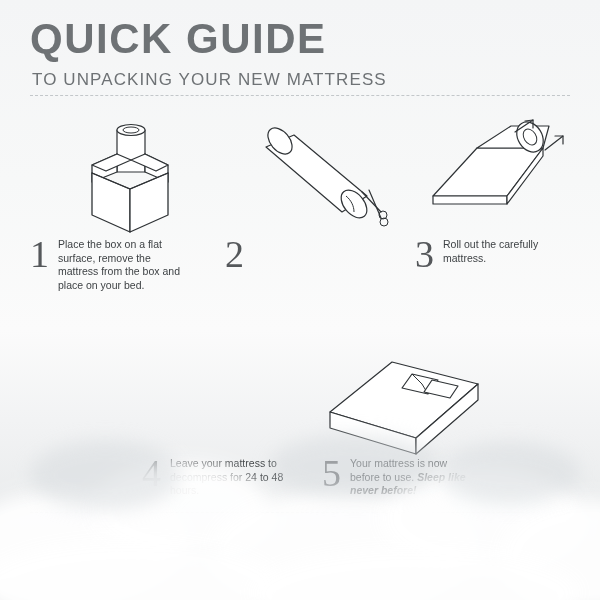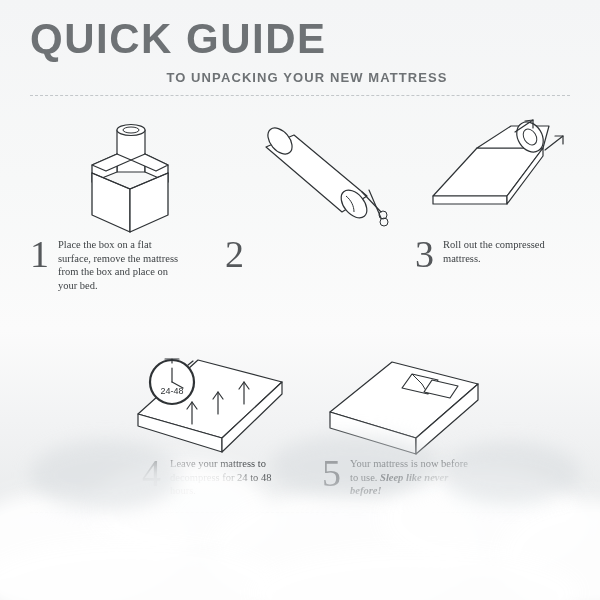--- a/index.html
+++ b/index.html
@@ -50,26 +50,25 @@
   .title {
     font-size: 42px;
     letter-spacing: 1.5px;
     color: #6e7275;
     font-weight: bold;
     line-height: 1;
     margin: 0;
     font-family: "Liberation Sans", sans-serif;
   }
   .subtitle {
-    font-size: 13px;
+    font-size: 17px;
     letter-spacing: 1.1px;
     color: #6e7275;
     margin: 10px 0 0 2px;
-    font-weight: bold;
-    text-align: center;
+    font-weight: normal;
   }
   .rule {
     position: absolute;
     left: 30px;
     right: 30px;
     top: 95px;
     border-top: 1px dashed #c3c7ca;
   }
   .rule.bottom {
     top: 512px;
@@ -101,21 +100,20 @@
     font-weight: normal;
     line-height: 32px;
     margin-right: 9px;
     font-family: "Liberation Serif", serif;
   }
   .ctext {
     font-size: 10.5px;
     color: #3e4245;
     line-height: 13.5px;
     max-width: 125px;
-    font-family: Liberation Serif, serif;
   }
   .ctext .em {
     font-weight: bold;
     font-style: italic;
   }
   svg { display: block; overflow: visible; }
   .ln { fill: none; stroke: #2f3336; stroke-width: 1.2; stroke-linejoin: round; stroke-linecap: round; }
   .ln-thin { fill: none; stroke: #2f3336; stroke-width: 1; }
   .fillw { fill: #ffffff; stroke: #2f3336; stroke-width: 1.2; stroke-linejoin: round; }
   .fillbox { fill: #ffffff; stroke: #2f3336; stroke-width: 1.3; stroke-linejoin: round; }
@@ -193,52 +191,29 @@
             <ellipse class="ln-thin" cx="105" cy="19" rx="6" ry="8.5" transform="rotate(-32 105 19)"></ellipse>
 
             <path class="ln" d="M120 32 L138 18"></path>
             <path class="ln" d="M138 18 L130 18 M138 18 L138 26"></path>
             <path class="ln" d="M90 14 L108 2"></path>
             <path class="ln" d="M108 2 L100 3 M108 2 L108 10"></path>
           </svg>
         </div>
         <div class="caption" style="left:0px; top:138px; width:180px;">
           <div class="num">3</div>
-          <div class="ctext">Roll out the compressed mattress.</div>
+          <div class="ctext">Roll out the carefully mattress.</div>
         </div>
       </div>
 
     </div>
 
     <div class="row" style="height:195px; margin-top:22px;">
 
       <div class="step" style="left:120px; top:0; width:190px; height:190px;">
-        <div class="art" style="left:10px; top:10px;">
-          <svg width="160" height="115" viewBox="0 0 160 115">
-
-            <path class="fillw" d="M8 72 L68 18 L152 40 L92 96 Z"></path>
-            <path class="fillw" d="M8 72 L8 84 L92 110 L92 96 Z"></path>
-            <path class="fillw" d="M92 96 L152 40 L152 52 L92 110 Z"></path>
-
-            <path class="ln" d="M62 82 L62 60"></path>
-            <path class="ln" d="M62 60 L57 67 M62 60 L67 67"></path>
-            <path class="ln" d="M88 72 L88 50"></path>
-            <path class="ln" d="M88 50 L83 57 M88 50 L93 57"></path>
-            <path class="ln" d="M114 62 L114 40"></path>
-            <path class="ln" d="M114 40 L109 47 M114 40 L119 47"></path>
-
-            <circle cx="42" cy="40" r="22" fill="#ffffff" stroke="#2f3336" stroke-width="2.2"></circle>
-            <path class="ln" d="M42 40 L42 26"></path>
-            <path class="ln" d="M42 40 L53 46"></path>
-            <path class="ln" d="M35 17 L49 17"></path>
-            <path class="ln" d="M42 17 L42 21"></path>
-            <path class="ln" d="M58 23 L63 19"></path>
-            <text x="42" y="52" text-anchor="middle" font-family="Liberation Sans, sans-serif" font-size="9" fill="#2f3336">24-48</text>
-          </svg>
-        </div>
         <div class="caption" style="left:22px; top:125px; width:180px;">
           <div class="num">4</div>
           <div class="ctext">Leave your mattress to decompress for 24 to 48 hours.</div>
         </div>
       </div>
 
       <div class="step" style="left:310px; top:0; width:200px; height:190px;">
         <div class="art" style="left:10px; top:18px;">
           <svg width="165" height="110" viewBox="0 0 165 110">
 

